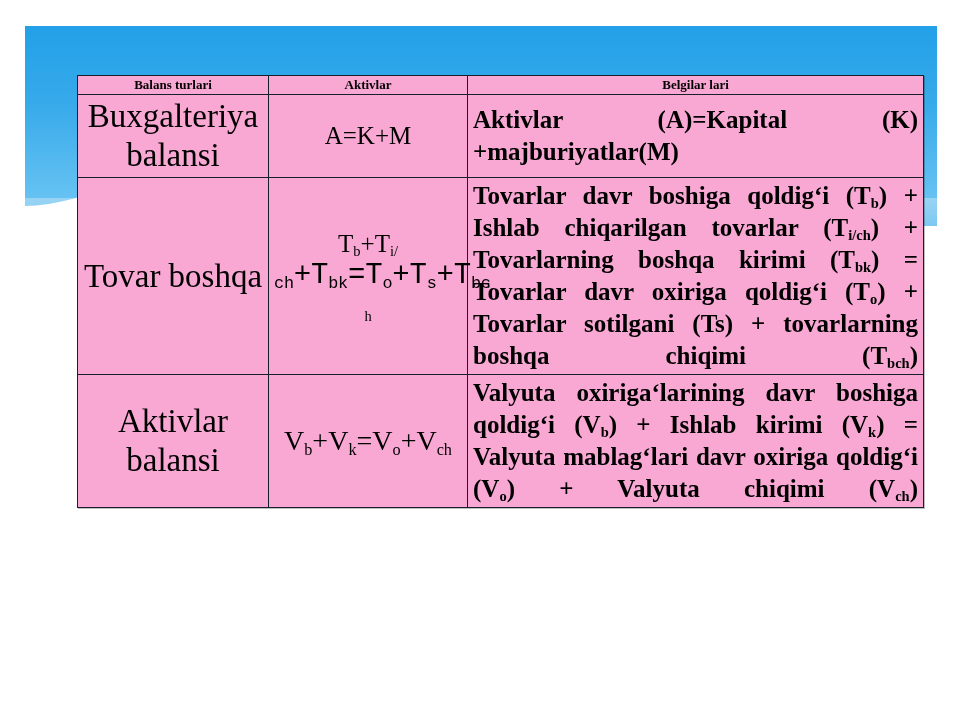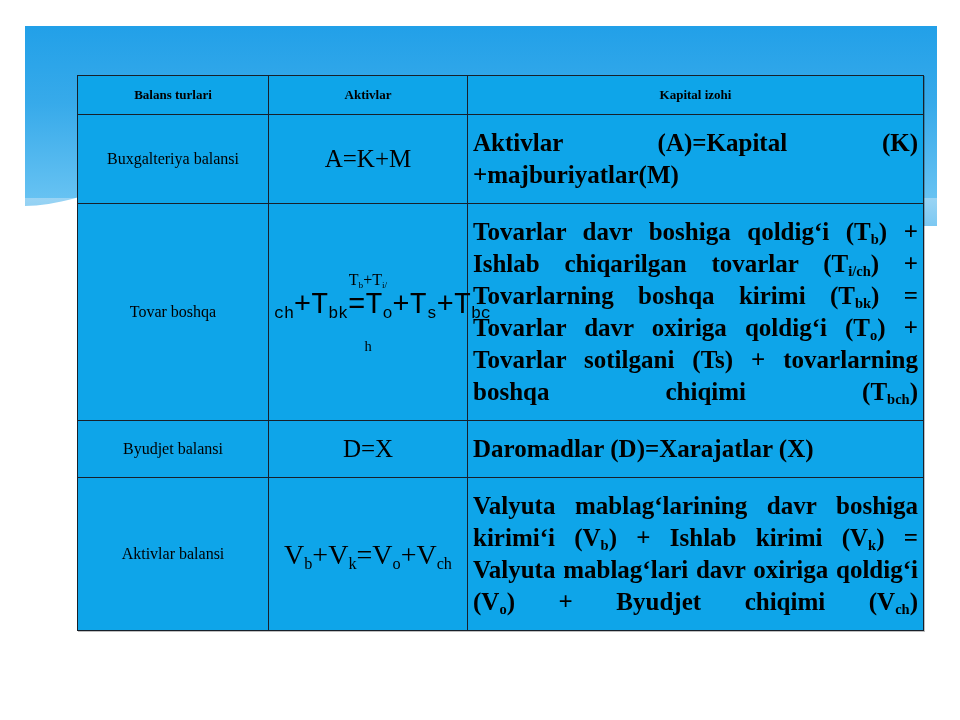--- a/index.html
+++ b/index.html
@@ -55,41 +55,41 @@
     left: 77px;
     top: 75px;
     width: 846px;
     border-collapse: collapse;
     table-layout: fixed;
     background: #ABDCFC;
     box-shadow: 1px 1px 0 rgba(0,0,0,0.25);
   }
   #balance-table td, #balance-table th {
     border: 1.6px solid #17202a;
-    background: #0ea5e9;
+    background: #f9a8d4;
     color: #000000;
-    padding: 12px 5px;
+    padding: 2px 5px;
     vertical-align: middle;
   }
   col.c1 { width: 191px; }
   col.c2 { width: 199px; }
   col.c3 { width: 456px; }
 
   thead th {
     font-family: "Liberation Serif", "DejaVu Serif", serif;
     font-weight: bold;
     font-size: 13px;
     text-align: center;
     padding: 1px 4px;
     line-height: 1.1;
   }
 
   td.type-cell {
     text-align: center;
-    font-size: 16px;
+    font-size: 33px;
     line-height: 1.18;
   }
   td.formula-cell {
     text-align: center;
     font-size: 25px;
     line-height: 1.2;
     margin-left: 32px;
   }
   td.desc-cell {
     text-align: justify;
@@ -115,21 +115,21 @@
     line-height: 0;
     vertical-align: -0.28em;
   }
   .formula-wrap {
     display: block;
   }
   .formula-line {
     display: block;
     white-space: nowrap;
   }
-  .formula-line.l1 { font-size: 16px; }
+  .formula-line.l1 { font-size: 25px; }
   .formula-line.l2 { font-size: 29px; letter-spacing: -0.2px; font-family: Liberation Mono, monospace; }
   .formula-line.l3 { font-size: 25px; }
 </style>
 </head>
 <body>
 
 <div id="slide-bg">
   <div class="bg-band"></div>
   <div class="bg-band-lower"></div>
   <div class="bg-swoosh">
@@ -142,21 +142,21 @@
 <table id="balance-table">
   <colgroup>
     <col class="c1">
       <col class="c2">
       <col class="c3">
   </colgroup>
   <thead>
     <tr>
       <th>Balans turlari</th>
       <th>Aktivlar</th>
-      <th>Kapital izohi</th>
+      <th>Belgilar lari</th>
     </tr>
   </thead>
   <tbody>
 
     <tr>
       <td class="type-cell">Buxgalteriya balansi</td>
       <td class="formula-cell">A=K+M</td>
       <td class="desc-cell">
         <span>Aktivlar (A)=Kapital (K)</span>
         <span class="lastline">+majburiyatlar(M)</span>
@@ -168,26 +168,21 @@
       <td class="formula-cell">
         <span class="formula-wrap">
           <span class="formula-line l1"><span>T</span><sub>b</sub><span>+T</span><sub>i/</sub></span>
           <span class="formula-line l2"><sub>ch</sub><span>+T</span><sub>bk</sub><span>=T</span><sub>o</sub><span>+T</span><sub>s</sub><span>+T</span><sub>bc</sub></span>
           <span class="formula-line l3"><sub>h</sub></span>
         </span>
       </td>
       <td class="desc-cell"><span>Tovarlar davr boshiga qoldig‘i (T</span><sub>b</sub><span>) + Ishlab chiqarilgan tovarlar (T</span><sub>i/ch</sub><span>) + Tovarlarning boshqa kirimi (T</span><sub>bk</sub><span>) = Tovarlar davr oxiriga qoldig‘i (T</span><sub>o</sub><span>) + Tovarlar sotilgani (Ts) + tovarlarning boshqa chiqimi (T</span><sub>bch</sub><span>)</span></td>
     </tr>
 
-    <tr>
-      <td class="type-cell">Byudjet balansi</td>
-      <td class="formula-cell">D=X</td>
-      <td class="desc-cell no-justify">Daromadlar (D)=Xarajatlar (X)</td>
-    </tr>
 
     <tr>
       <td class="type-cell">Aktivlar balansi</td>
       <td class="formula-cell"><span style="white-space:nowrap;font-size:28px;"><span>V</span><sub>b</sub><span>+V</span><sub>k</sub><span>=V</span><sub>o</sub><span>+V</span><sub>ch</sub></span></td>
-      <td class="desc-cell"><span>Valyuta mablag‘larining davr boshiga kirimi‘i (V</span><sub>b</sub><span>) + Ishlab kirimi (V</span><sub>k</sub><span>) = Valyuta mablag‘lari davr oxiriga qoldig‘i (V</span><sub>o</sub><span>) + Byudjet chiqimi (V</span><sub>ch</sub><span>)</span></td>
+      <td class="desc-cell"><span>Valyuta oxiriga‘larining davr boshiga qoldig‘i (V</span><sub>b</sub><span>) + Ishlab kirimi (V</span><sub>k</sub><span>) = Valyuta mablag‘lari davr oxiriga qoldig‘i (V</span><sub>o</sub><span>) + Valyuta chiqimi (V</span><sub>ch</sub><span>)</span></td>
     </tr>
 
   </tbody>
 </table>
 
 </body></html>

